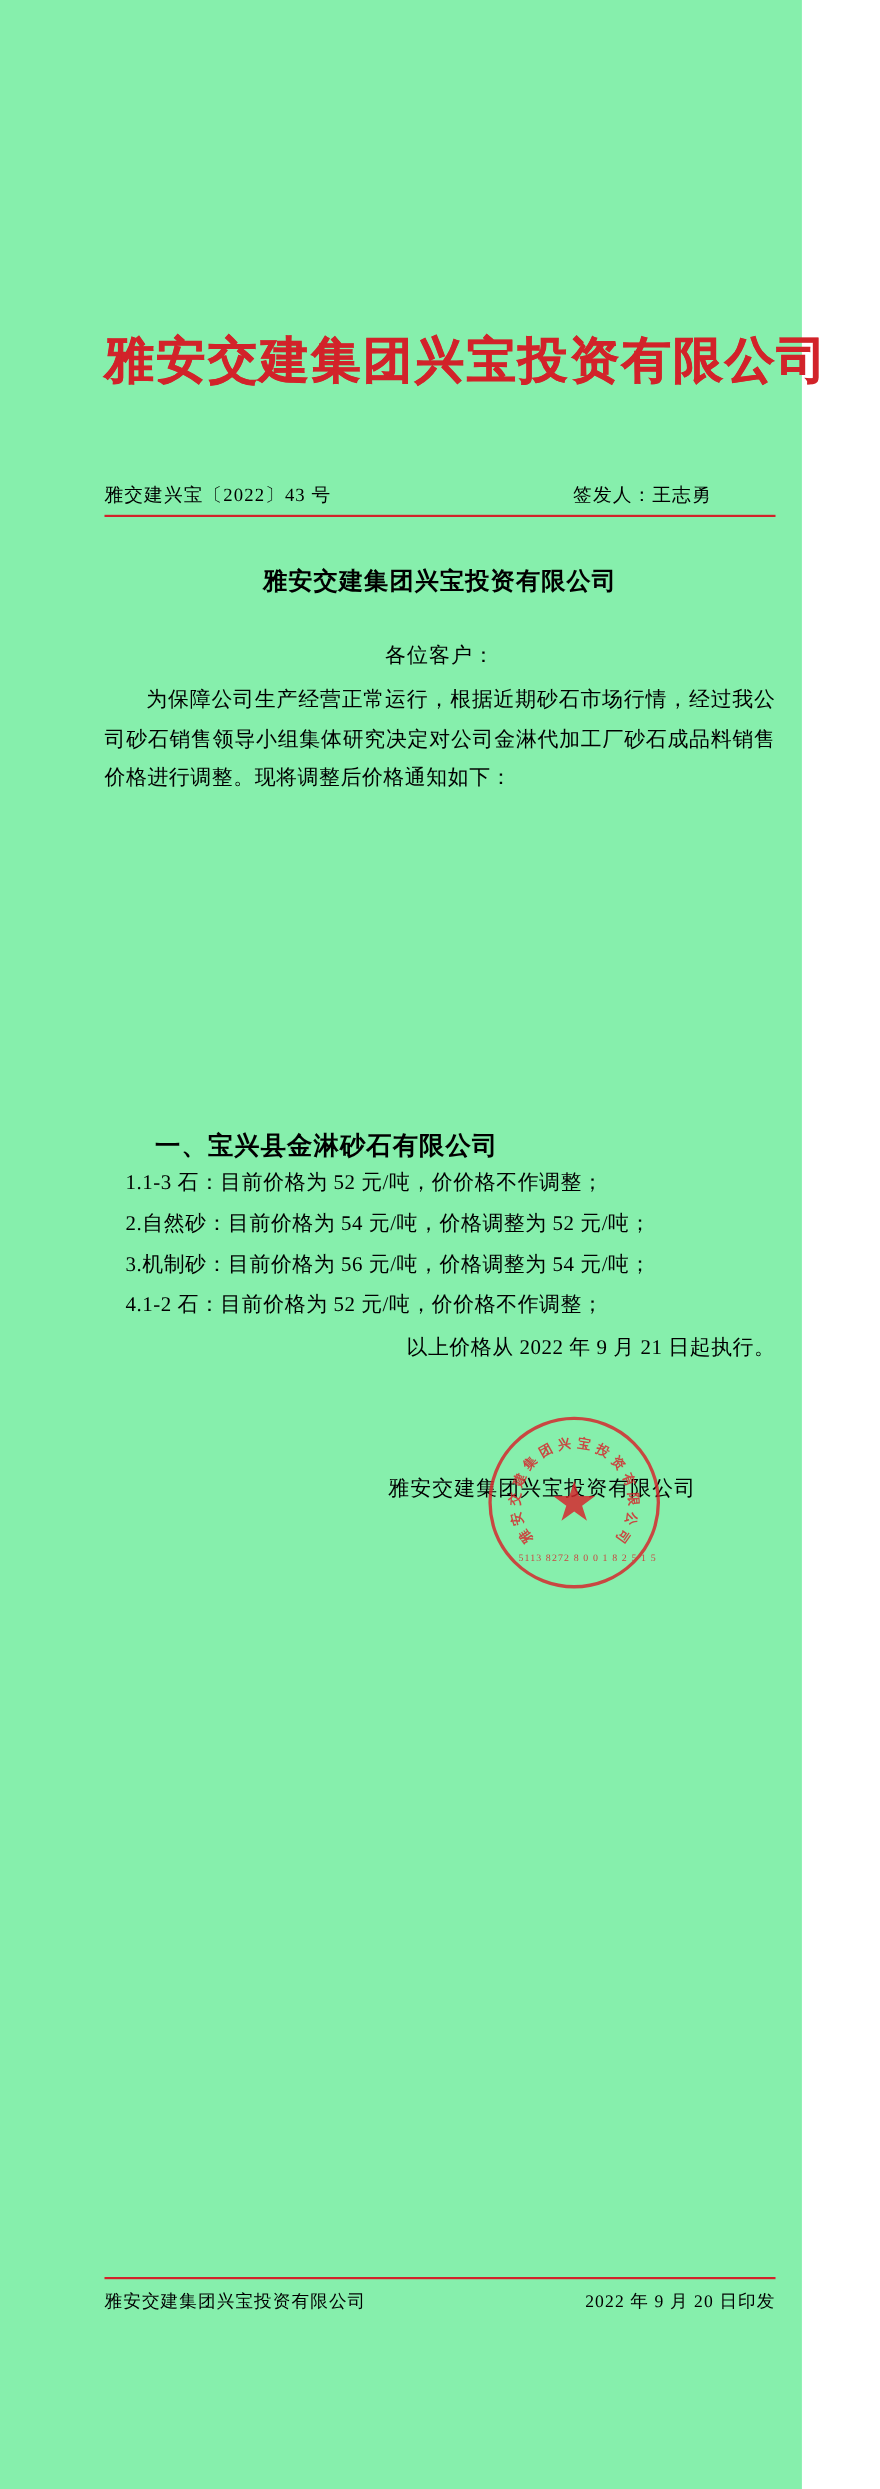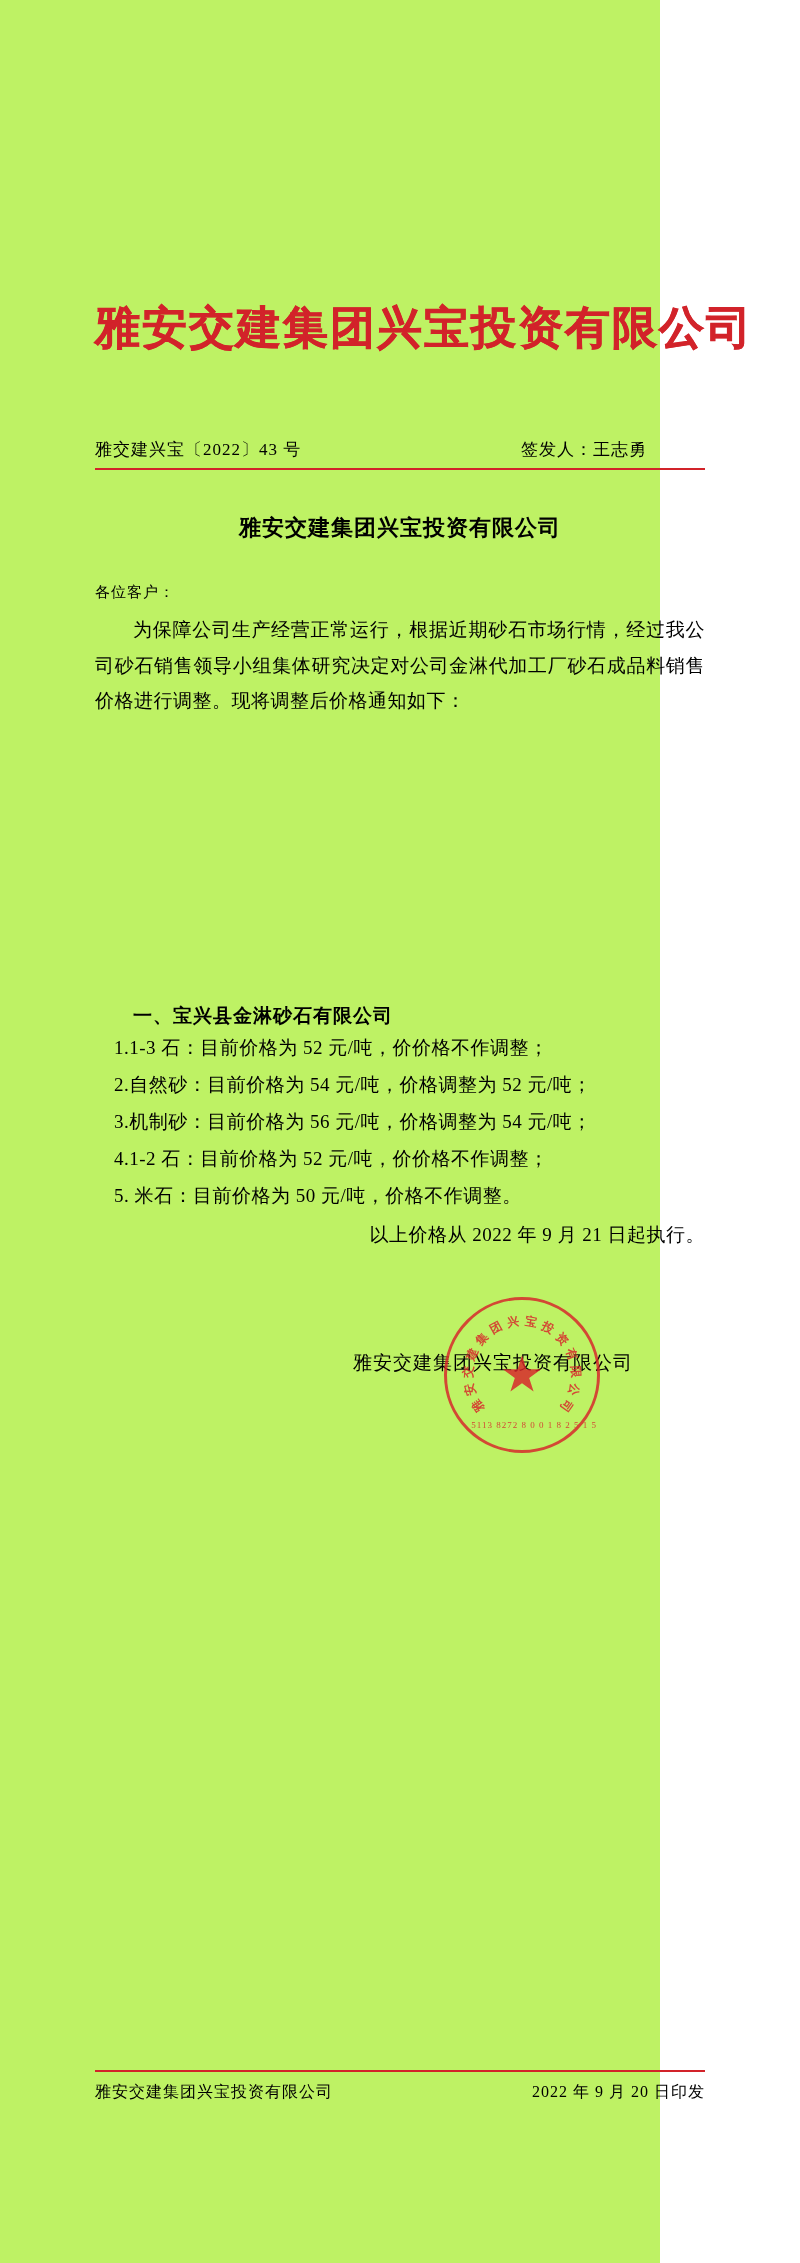--- a/index.html
+++ b/index.html
@@ -11,23 +11,23 @@
     width: 800px;
     height: 2263px;
     font-family: "Liberation Serif", "DejaVu Serif", serif;
     color: #000;
     position: relative;
     overflow: hidden;
   }
   .page {
     position: absolute;
     left: 0; top: 0;
-    width: 660px;
+    width: 729px;
     height: 2263px;
-    background: #bef264;
+    background: #86efac;
   }
   .doc-body {
     position: absolute;
     left: 95px;
     top: 300px;
     width: 610px;
   }
   
   .org-title {
     text-align: center;
@@ -68,39 +68,40 @@
     margin-top: 40px;
     text-align: center;
     font-size: 22px;
     font-weight: bold;
     line-height: 1.6;
     letter-spacing: 1px;
   }
   
   .salutation {
     margin-top: 38px;
-    font-size: 15px;
-    letter-spacing: 1px;
+    font-size: 19px;
+    letter-spacing: 1px;
+    text-align: center;
   }
   .para {
     margin-top: 10px;
     font-size: 19px;
     line-height: 1.85;
     text-align: justify;
     text-indent: 2em;
     letter-spacing: 0.5px;
   }
   .spacer-gap {
     height: 285px;
   }
   .section-head {
-    font-size: 19px;
-    font-weight: bold;
-    letter-spacing: 1px;
-    margin-top: 0;
+    font-size: 23px;
+    font-weight: bold;
+    letter-spacing: 1px;
+    margin-top: 16px;
     text-indent: 2em;
   }
   .price-line {
     font-size: 19px;
     line-height: 1.95;
     letter-spacing: 0.5px;
     text-indent: 1em;
   }
   .effective-line {
     font-size: 19px;
@@ -216,21 +217,20 @@
     <div class="para">为保障公司生产经营正常运行，根据近期砂石市场行情，经过我公司砂石销售领导小组集体研究决定对公司金淋代加工厂砂石成品料销售价格进行调整。现将调整后价格通知如下：</div>
 
     <div class="spacer-gap"></div>
 
     <div class="section-head">一、宝兴县金淋砂石有限公司</div>
 
     <div class="price-line">1.1-3 石：目前价格为 52 元/吨，价价格不作调整；</div>
     <div class="price-line">2.自然砂：目前价格为 54 元/吨，价格调整为 52 元/吨；</div>
     <div class="price-line">3.机制砂：目前价格为 56 元/吨，价格调整为 54 元/吨；</div>
     <div class="price-line">4.1-2 石：目前价格为 52 元/吨，价价格不作调整；</div>
-    <div class="price-line">5. 米石：目前价格为 50 元/吨，价格不作调整。</div>
 
     <div class="effective-line">以上价格从 2022 年 9 月 21 日起执行。</div>
 
     <div class="sign-block">
       <div class="seal">
         <div class="seal-arc-text" title="雅安交建集团兴宝投资有限公司">
             <span style="transform: rotate(-215deg) translate(58px) rotate(90deg) translate(-6px, -7px);">雅</span>
             <span style="transform: rotate(-195.769deg) translate(58px) rotate(90deg) translate(-6px, -7px);">安</span>
             <span style="transform: rotate(-176.538deg) translate(58px) rotate(90deg) translate(-6px, -7px);">交</span>
             <span style="transform: rotate(-157.308deg) translate(58px) rotate(90deg) translate(-6px, -7px);">建</span>

